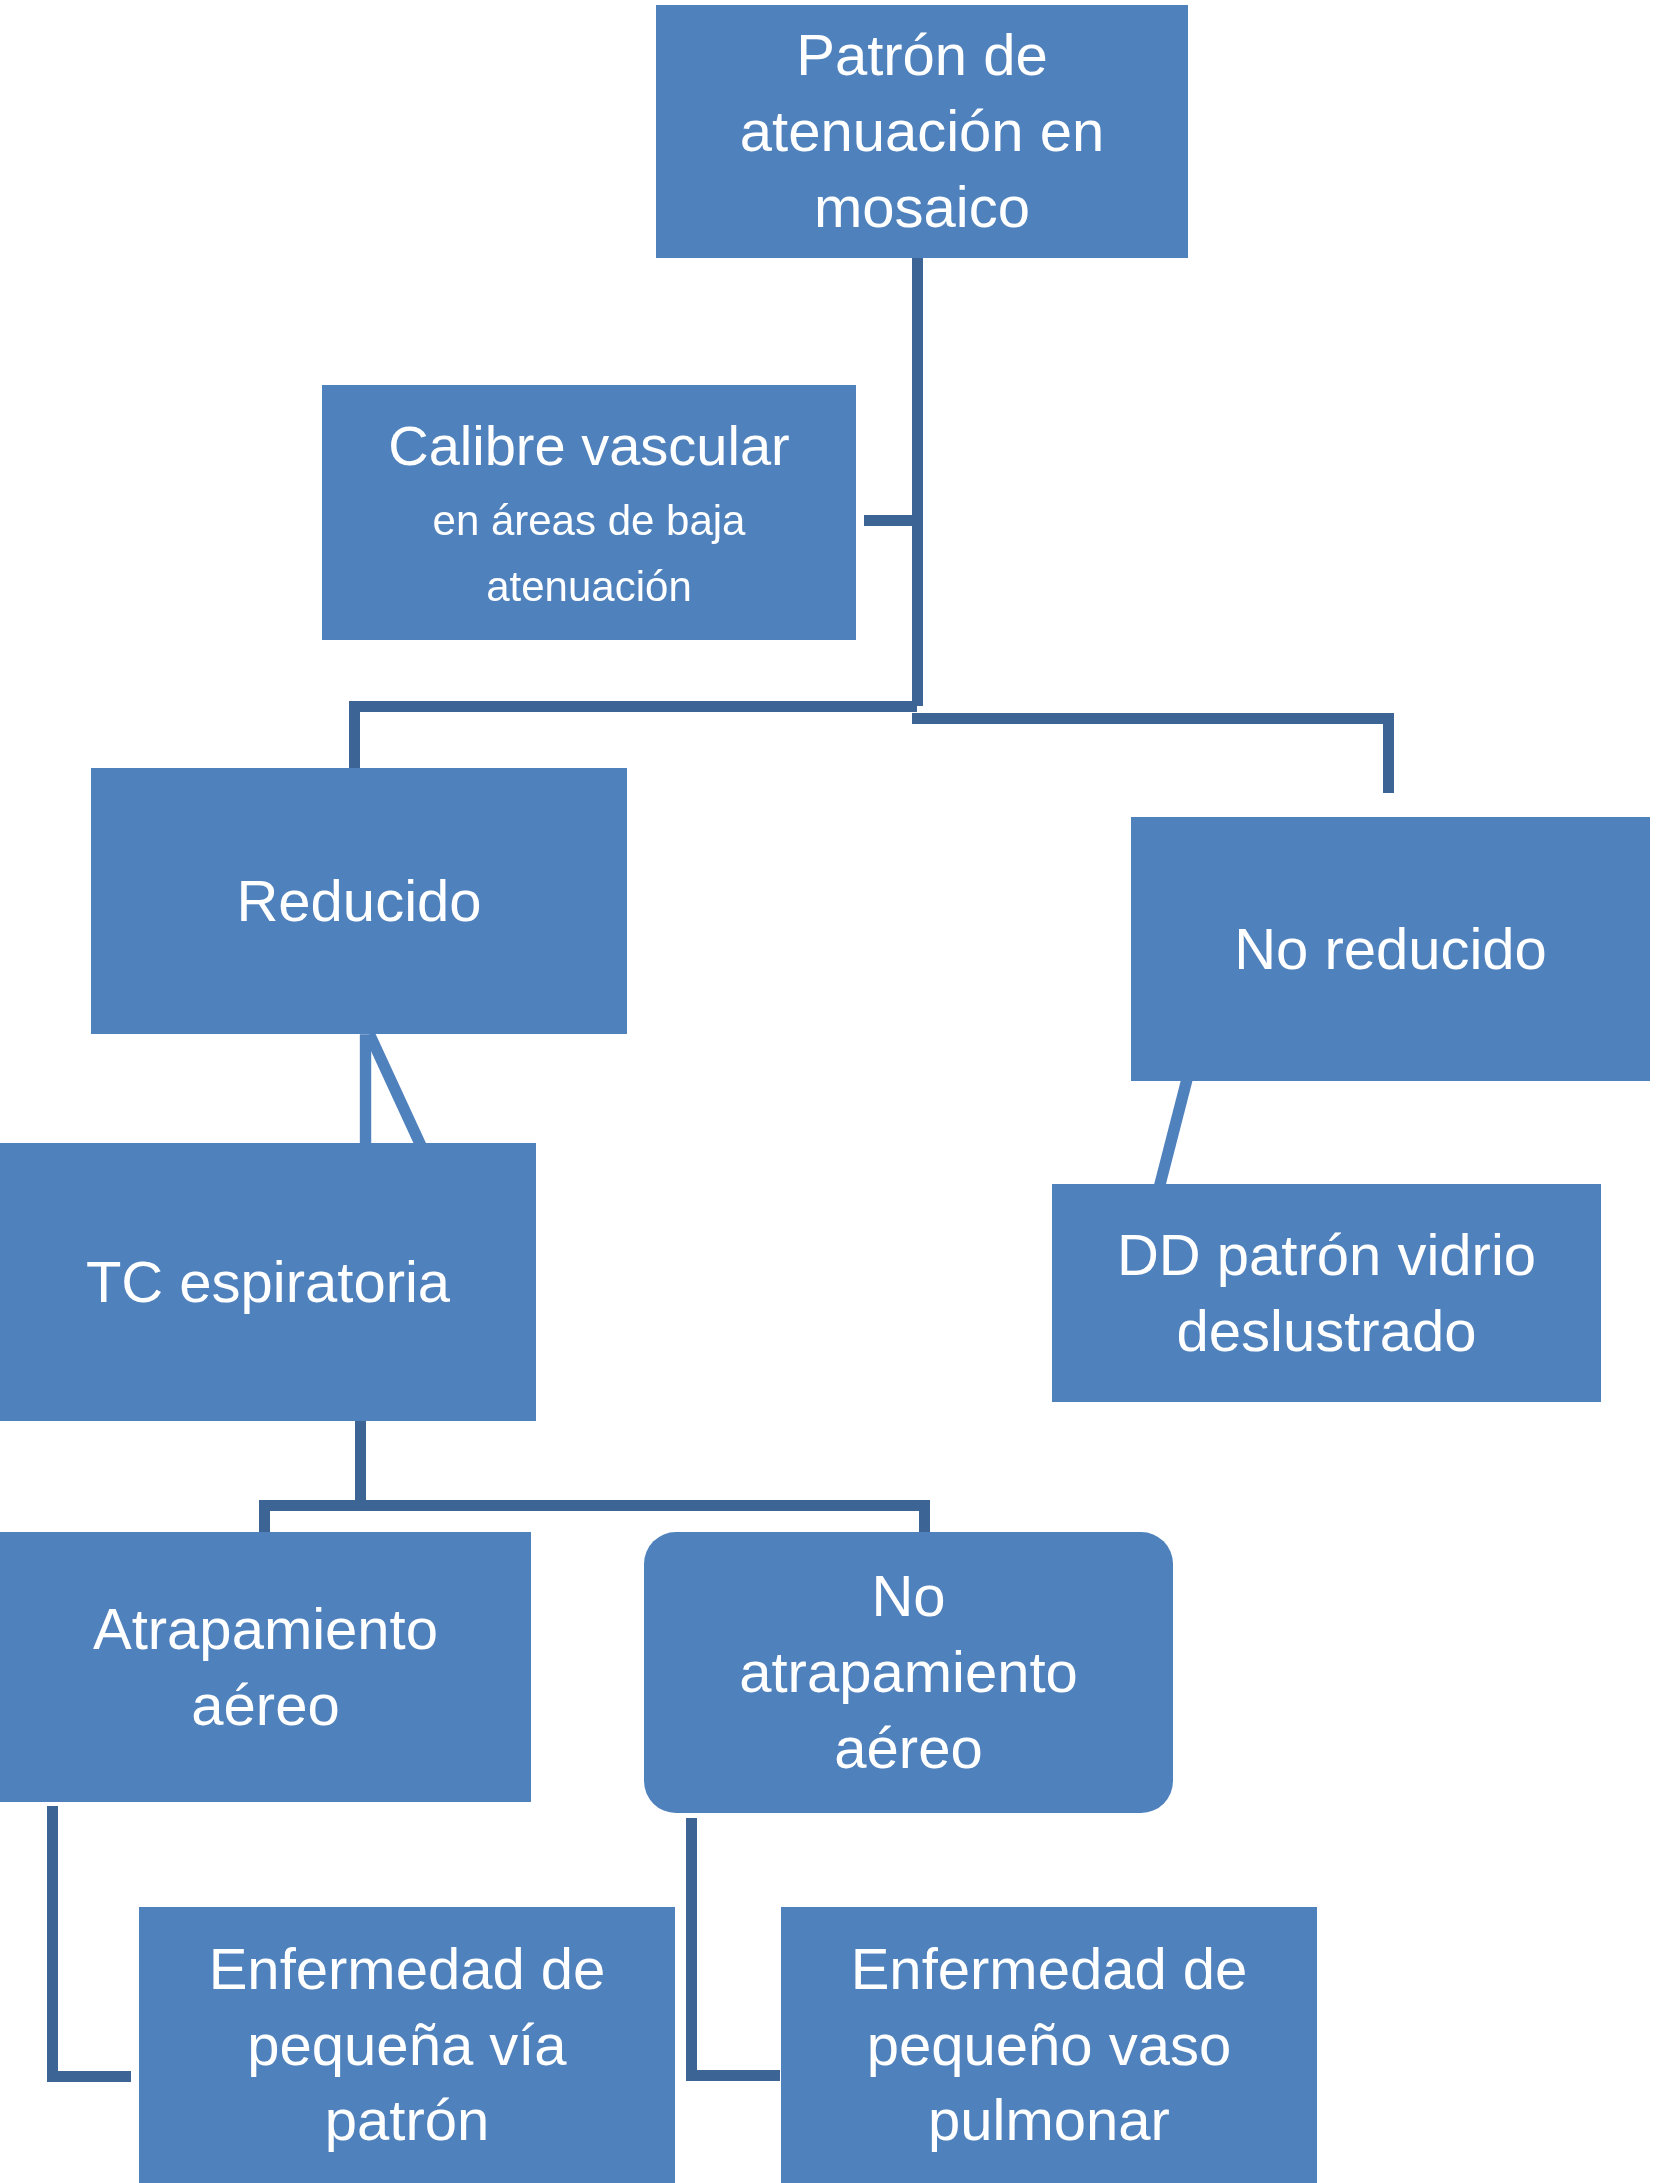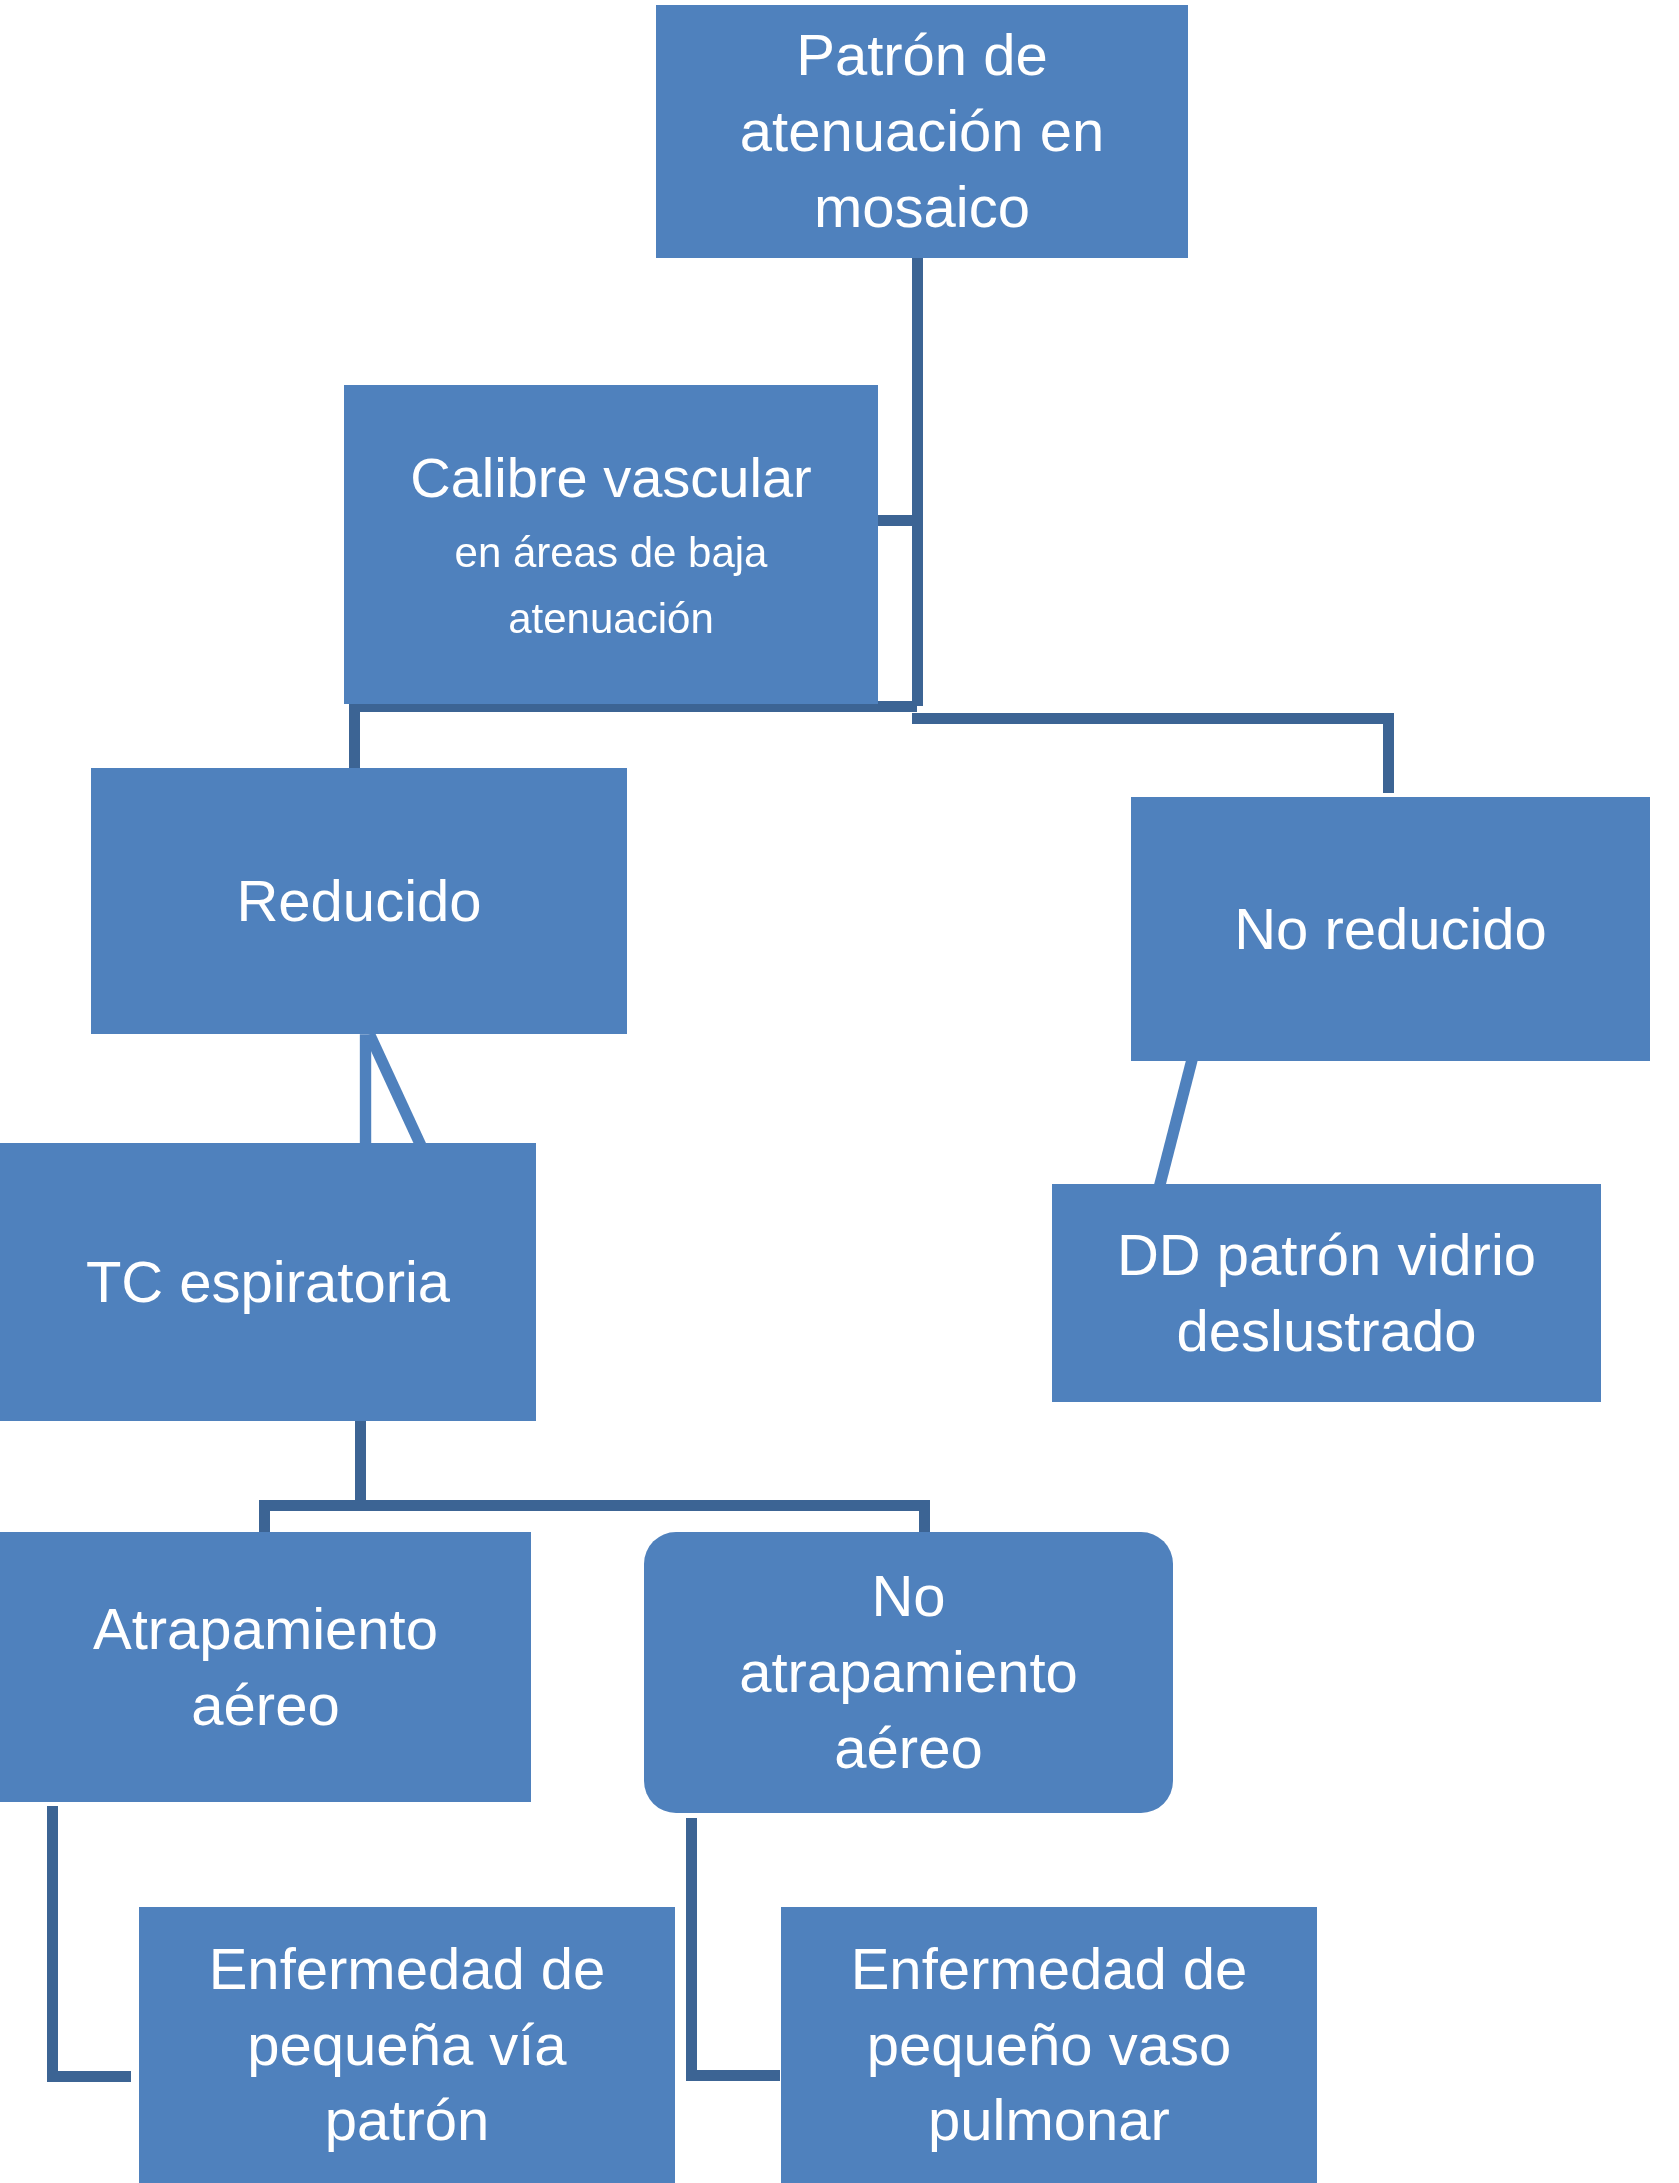--- a/index.html
+++ b/index.html
@@ -88,31 +88,31 @@
 
   <div class="conn-v" style="left:686px; top:1818px; width:10.7px; height:263px;"></div>
   <div class="conn-h" style="left:686px; top:2070px; width:94px; height:10.7px;"></div>
 
   <div class="node multi" style="left:656px; top:5.4px; width:532px; height:253px; font-size:58px;">
     <span class="line-main">Patrón de</span>
     <span class="line-main">atenuación en</span>
     <span class="line-main">mosaico</span>
   </div>
 
-  <div class="node multi" style="left:344px; top:385px; width:534px; height:319px; font-size:56px;">
+  <div class="node multi" style="left:322px; top:385px; width:534px; height:255px; font-size:56px;">
     <span class="line-main">Calibre vascular</span>
     <span class="sub">en áreas de baja</span>
     <span class="sub">atenuación</span>
   </div>
 
   <div class="node" style="left:91px; top:768px; width:536px; height:266px; font-size:58px;">
     <span class="line-main">Reducido</span>
   </div>
 
-  <div class="node" style="left:1131px; top:797px; width:519px; height:264px; font-size:58px;">
+  <div class="node" style="left:1131px; top:817px; width:519px; height:264px; font-size:58px;">
     <span class="line-main">No reducido</span>
   </div>
 
   <div class="node" style="left:0px; top:1143px; width:536px; height:278px; font-size:58px;">
     <span class="line-main">TC espiratoria</span>
   </div>
 
   <div class="node multi" style="left:1052px; top:1184px; width:549px; height:218px; font-size:58px;">
     <span class="line-main">DD patrón vidrio</span>
     <span class="line-main">deslustrado</span>

